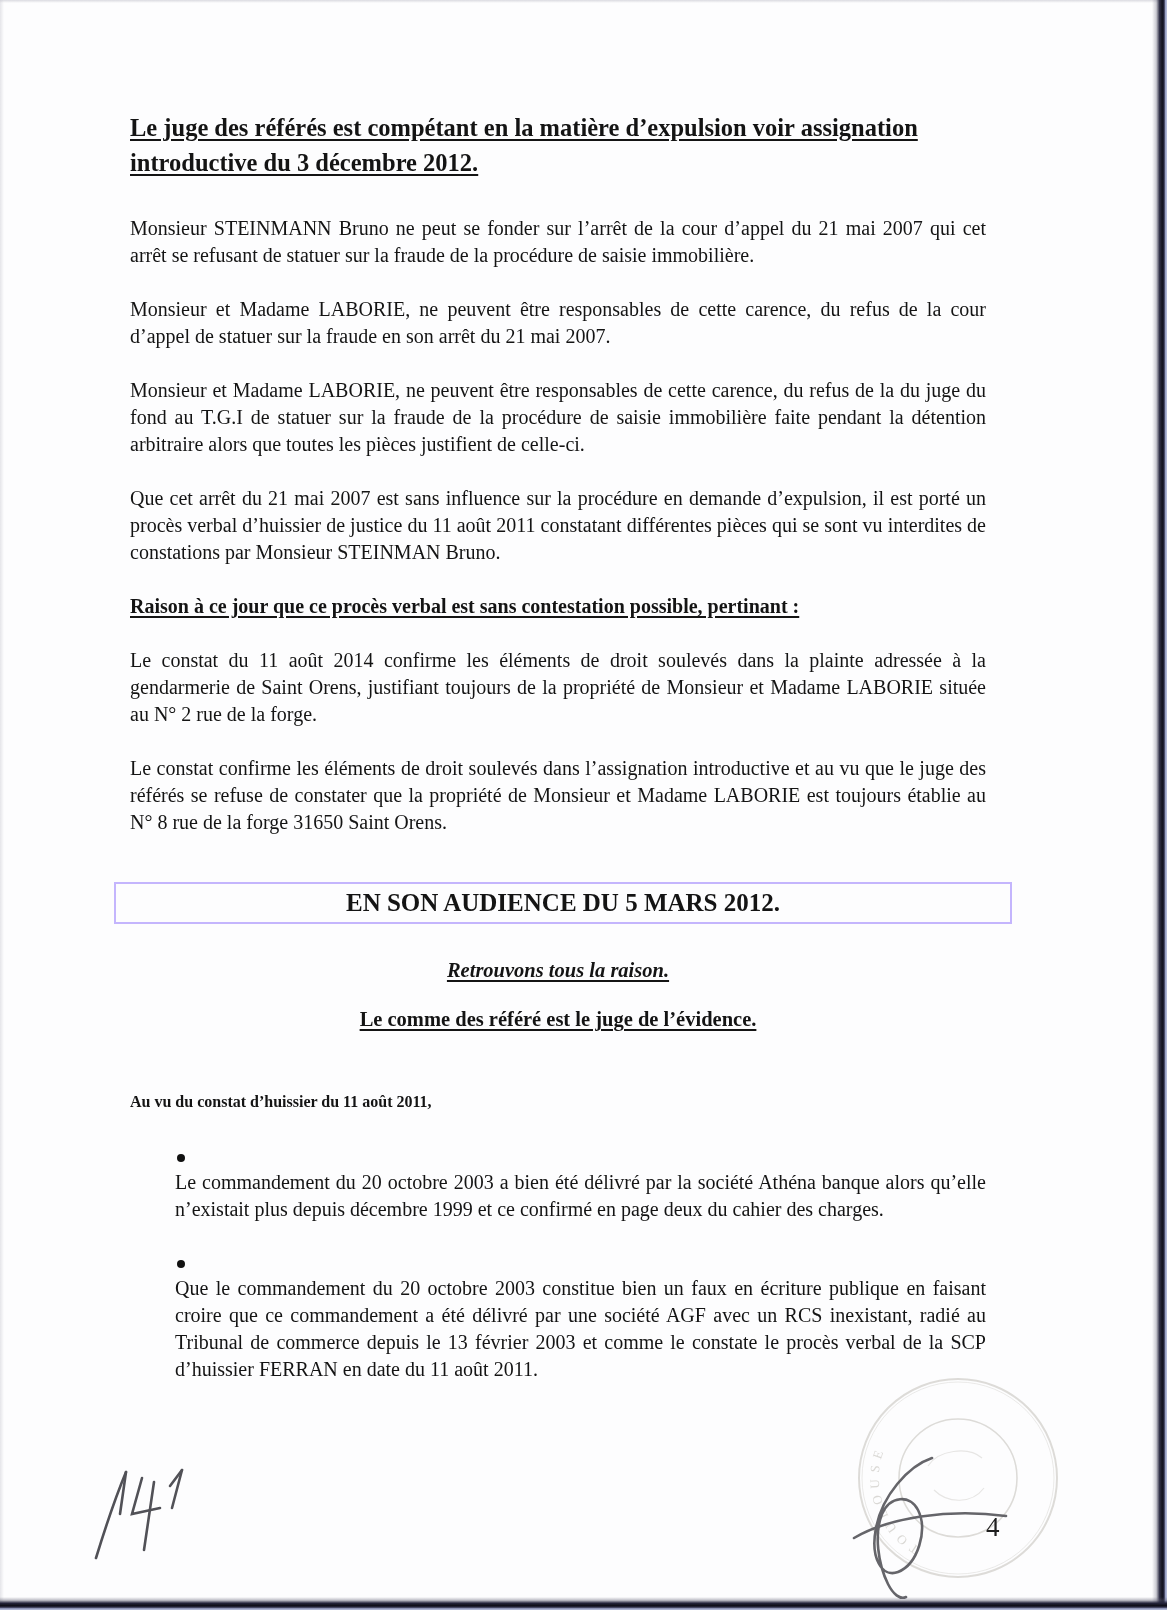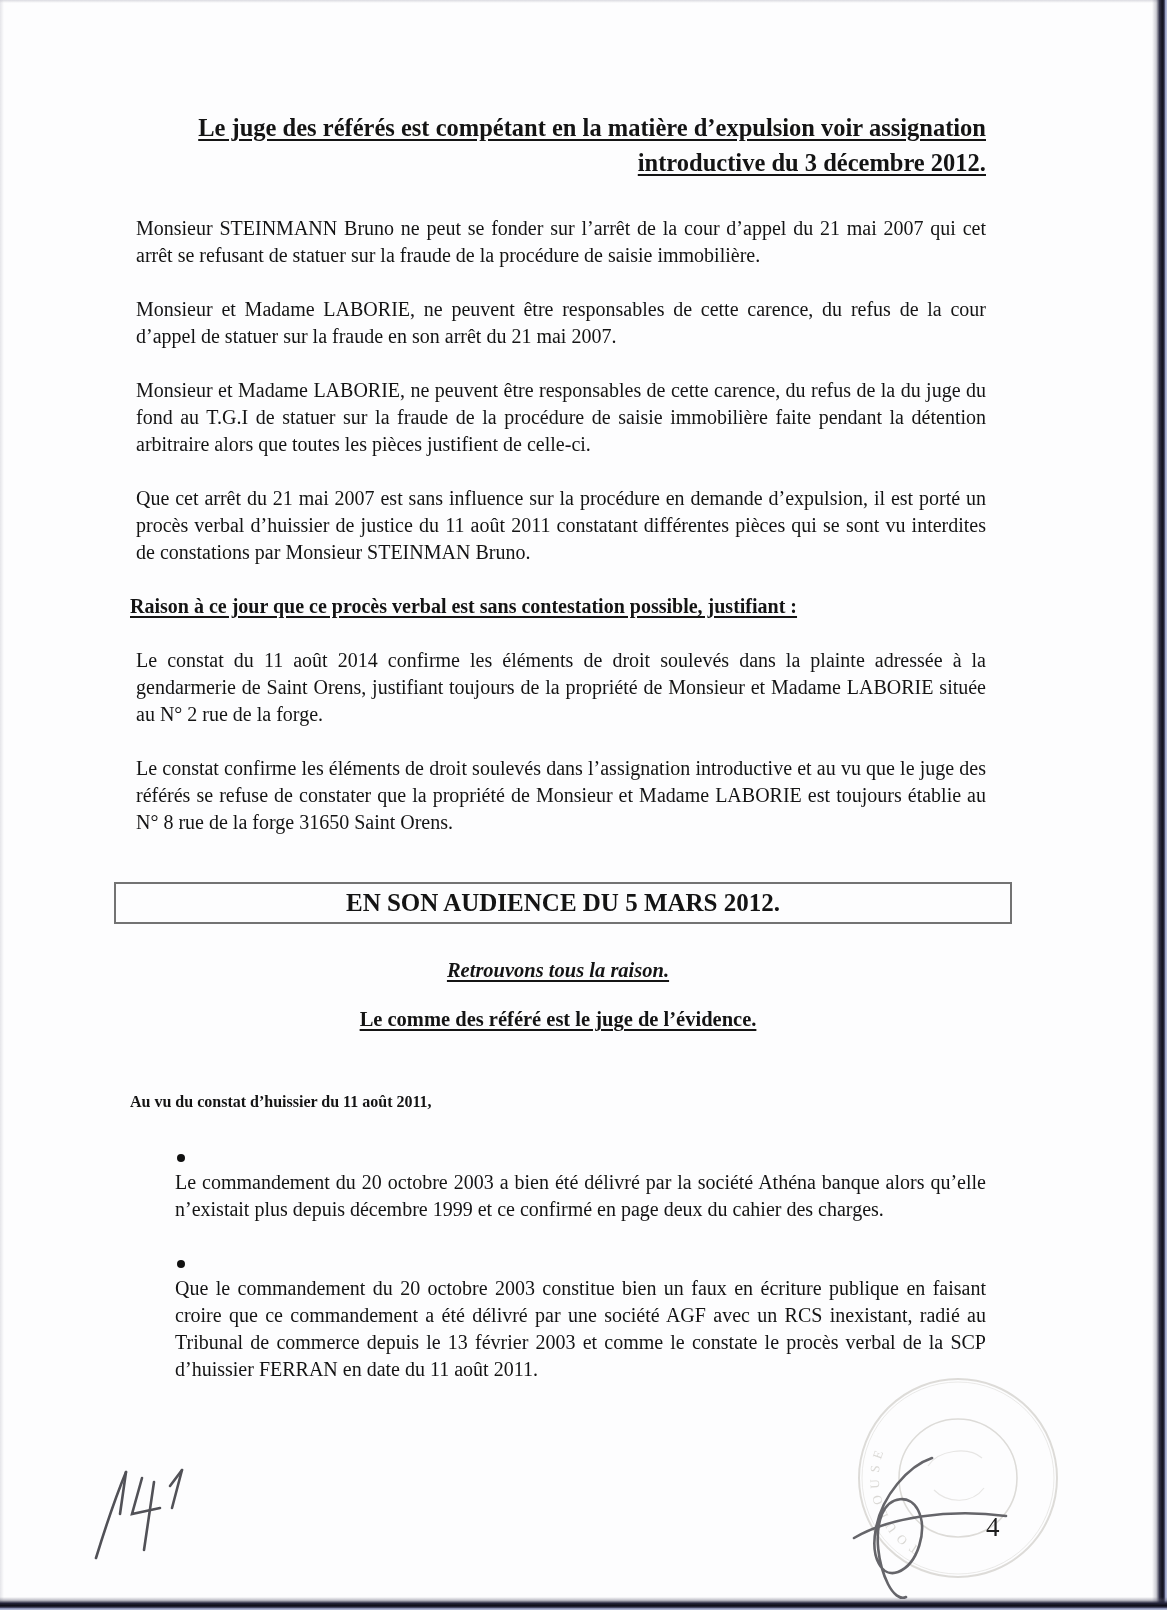--- a/index.html
+++ b/index.html
@@ -42,35 +42,35 @@
     position:absolute;top:0;left:0;width:4px;height:100%;z-index:10;
     background:linear-gradient(to right, rgba(205,205,212,0.5), rgba(255,255,255,0));
   }
 
   
   .content{
     position:absolute;left:130px;top:110px;width:856px;z-index:2;
     font-size:20px;line-height:27px;
   }
   .doc-title{
-    font-size:24.5px;line-height:35px;font-weight:bold;text-align:right;
+    font-size:24.5px;line-height:35px;font-weight:bold;text-align:left;
     margin:0 0 35px 0;
   }
   .doc-title span{display:block;}
   .u{text-decoration:underline;text-decoration-thickness:2px;text-underline-offset:3px;}
   p.body{
-    margin:0 0 27px 6px;text-align:justify;
+    margin:0 0 27px 0;text-align:justify;
   }
   .subheading{
     font-weight:bold;margin:0 0 27px 0;
     text-decoration:underline;text-decoration-thickness:2px;text-underline-offset:3px;
   }
   .audience-box{
     box-sizing:border-box;width:898px;margin:46px 0 0 -16px;
-    border:2px solid #737373;
+    border:2px solid #c4b5fd;
     padding:5px 0 6px 0;
     text-align:center;font-weight:bold;font-size:25px;line-height:27px;
   }
   .centered-h{
     text-align:center;font-weight:bold;font-size:20.5px;line-height:27px;
     text-decoration:underline;text-decoration-thickness:2px;text-underline-offset:3px;
   }
   .centered-h.first{margin-top:33px;font-style:italic;}
   .centered-h.second{margin-top:22px;}
   .lead-in{
@@ -122,21 +122,21 @@
     <h1 class="doc-title">
       <span class="u">Le juge des référés est compétant en la matière d’expulsion voir assignation</span>
       <span class="u">introductive du 3 décembre 2012.</span>
     </h1>
 
     <p class="body">Monsieur STEINMANN Bruno ne peut se fonder sur l’arrêt de la cour d’appel du 21 mai 2007 qui cet arrêt se refusant de statuer sur la fraude de la procédure de saisie immobilière.</p>
     <p class="body">Monsieur et Madame LABORIE, ne peuvent être responsables de cette carence, du refus de la cour d’appel de statuer sur la fraude en son arrêt du 21 mai 2007.</p>
     <p class="body">Monsieur et Madame LABORIE, ne peuvent être responsables de cette carence, du refus de la du juge du fond au T.G.I de statuer sur la fraude de la procédure de saisie immobilière faite pendant la détention arbitraire alors que toutes les pièces justifient de celle-ci.</p>
     <p class="body">Que cet arrêt du 21 mai 2007 est sans influence sur la procédure en demande d’expulsion, il est porté un procès verbal d’huissier de justice du 11 août 2011 constatant différentes pièces qui se sont vu interdites de constations par Monsieur STEINMAN Bruno.</p>
 
-    <p class="subheading">Raison à ce jour que ce procès verbal est sans contestation possible, justifiant :</p>
+    <p class="subheading">Raison à ce jour que ce procès verbal est sans contestation possible, pertinant :</p>
 
     <p class="body">Le constat du 11 août 2014 confirme les éléments de droit soulevés dans la plainte adressée à la gendarmerie de Saint Orens, justifiant toujours de la propriété de Monsieur et Madame LABORIE située au N° 2 rue de la forge.</p>
     <p class="body">Le constat confirme les éléments de droit soulevés dans l’assignation introductive et au vu que le juge des référés se refuse de constater que la propriété de Monsieur et Madame LABORIE est toujours établie au N° 8 rue de la forge 31650 Saint Orens.</p>
 
     <div class="audience-box">EN SON AUDIENCE DU 5 MARS 2012.</div>
 
     <div class="centered-h first">Retrouvons tous la raison.</div>
     <div class="centered-h second">Le comme des référé est le juge de l’évidence.</div>
 
     <div class="lead-in">Au vu du constat d’huissier du 11 août 2011,</div>

